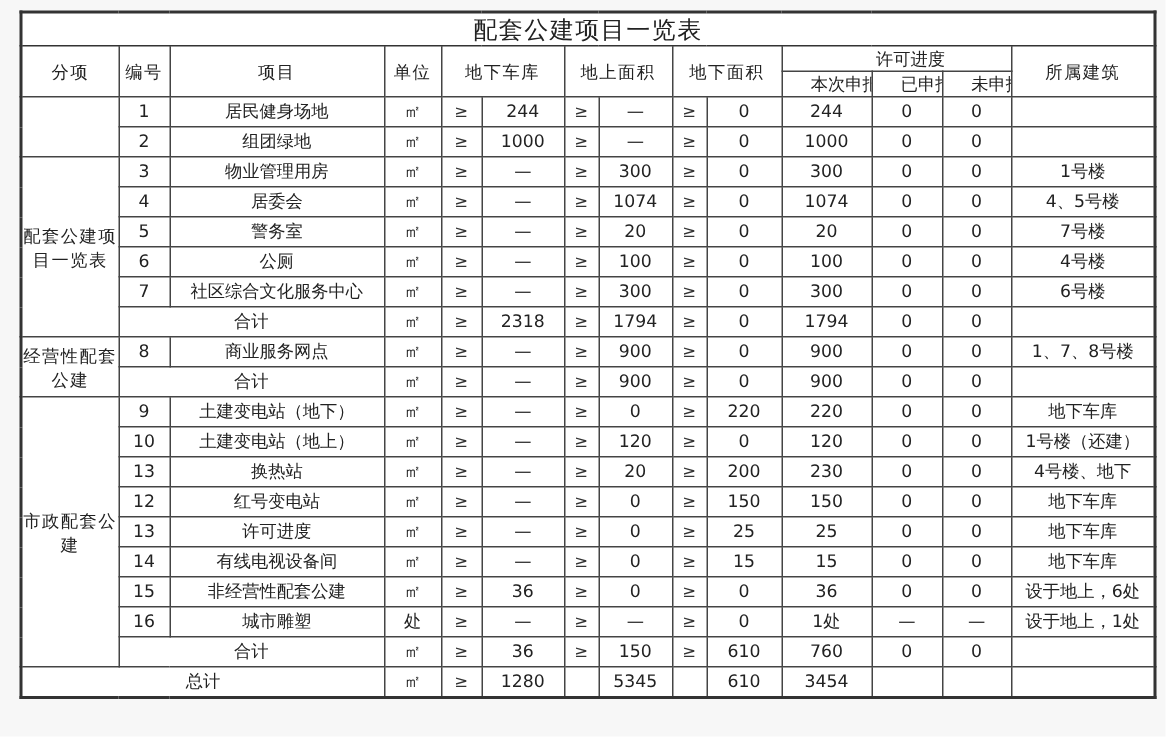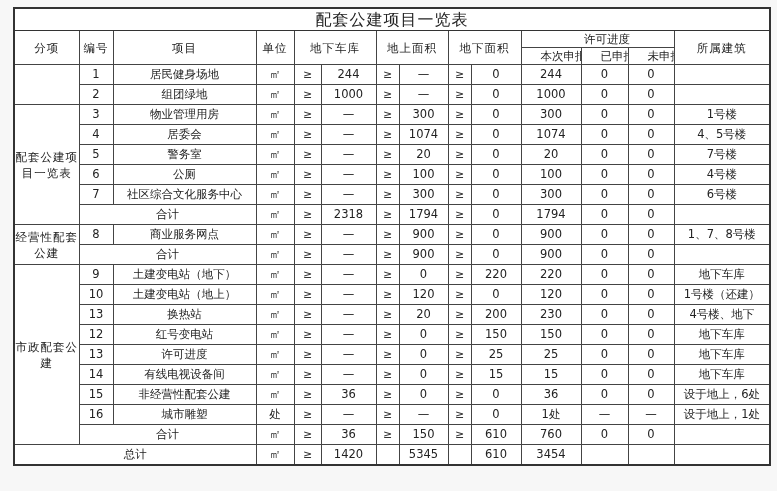--- a/index.html
+++ b/index.html
@@ -337,21 +337,21 @@
           <td>610</td>
           <td>760</td>
           <td>0</td>
           <td>0</td>
           <td></td>
         </tr>
         <tr>
           <td colspan="3">总计</td>
           <td>㎡</td>
           <td class="ge">≥</td>
-          <td>1420</td>
+          <td>1280</td>
           <td></td>
           <td>5345</td>
           <td></td>
           <td>610</td>
           <td>3454</td>
           <td></td>
           <td></td>
           <td></td>
         </tr>
       </tbody>

